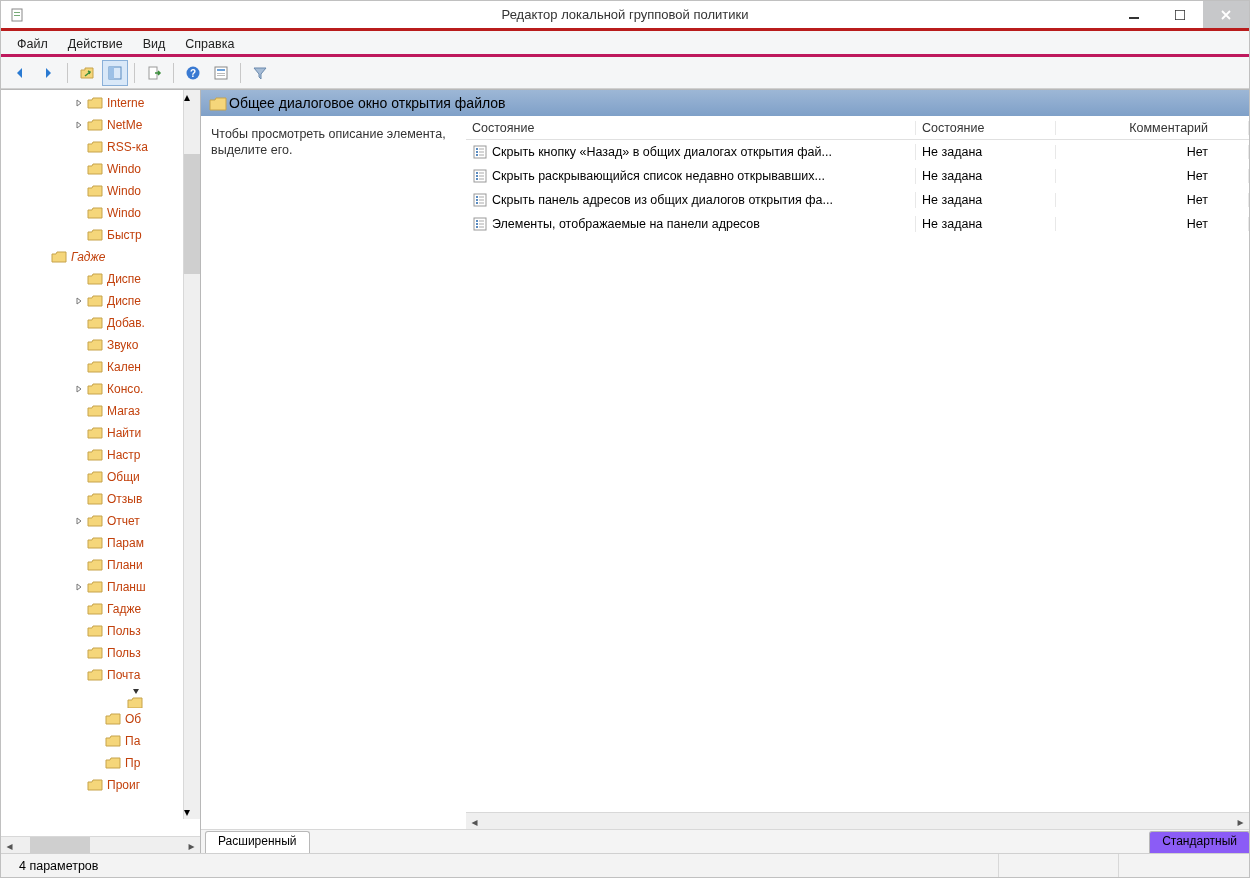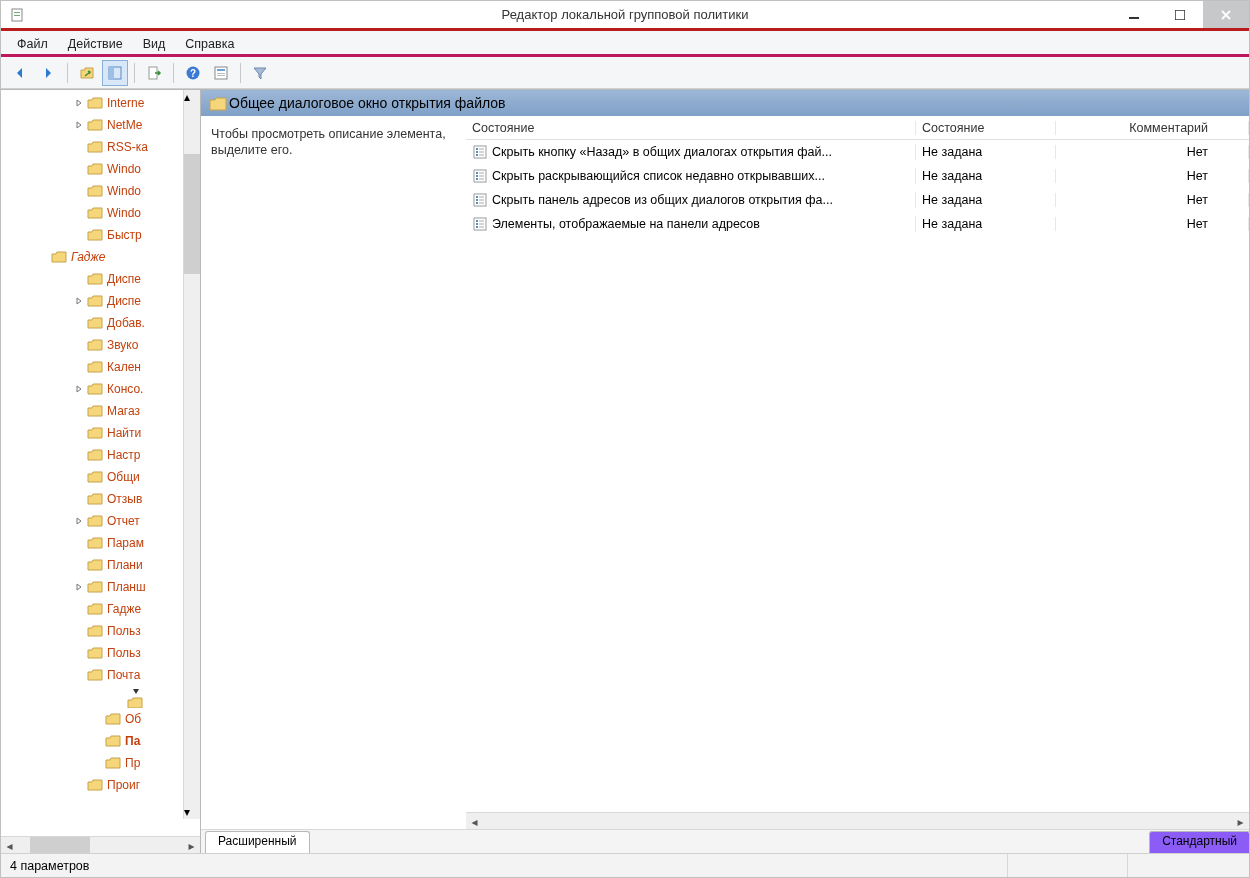--- a/index.html
+++ b/index.html
@@ -280,21 +280,21 @@
 }
 .tab.active {
   background: #fff;
   position: relative;
   z-index: 1;
 }
 .statusbar {
   height: 24px;
   display: flex;
   align-items: center;
-  padding: 0 1px;
+  padding: 0 10px;
   background: #f3f3f3;
   border-top: 1px solid #d0d0d0;
   font-size: 12.5px;
 }
 .statusbar .cell {
   border-right: 1px solid #d8d8d8;
   padding: 0 8px;
   height: 100%;
   display: flex; align-items: center;
 }
@@ -682,21 +682,21 @@
           </div>
           <div class="tree-row" style="padding-left: 90px;">
             <span class="tree-expander"></span>
             <span class="folder-ic">
               <svg width="16" height="14" viewBox="0 0 16 14">
                 <path d="M1 4 L5 4 L6 2 L15 2 L15 12 L1 12 Z" fill="#f5d67a" stroke="#c7a34a"></path>
               </svg>
             </span>
             <span>Об</span>
           </div>
-          <div class="tree-row" style="padding-left: 90px; font-weight: bold;">
+          <div class="tree-row" style="padding-left: 90px;">
             <span class="tree-expander"></span>
             <span class="folder-ic">
               <svg width="16" height="14" viewBox="0 0 16 14">
                 <path d="M1 4 L5 4 L6 2 L15 2 L15 12 L1 12 Z" fill="#f5d67a" stroke="#c7a34a"></path>
               </svg>
             </span>
             <span>Па</span>
           </div>
           <div class="tree-row" style="padding-left: 90px;">
             <span class="tree-expander"></span>

